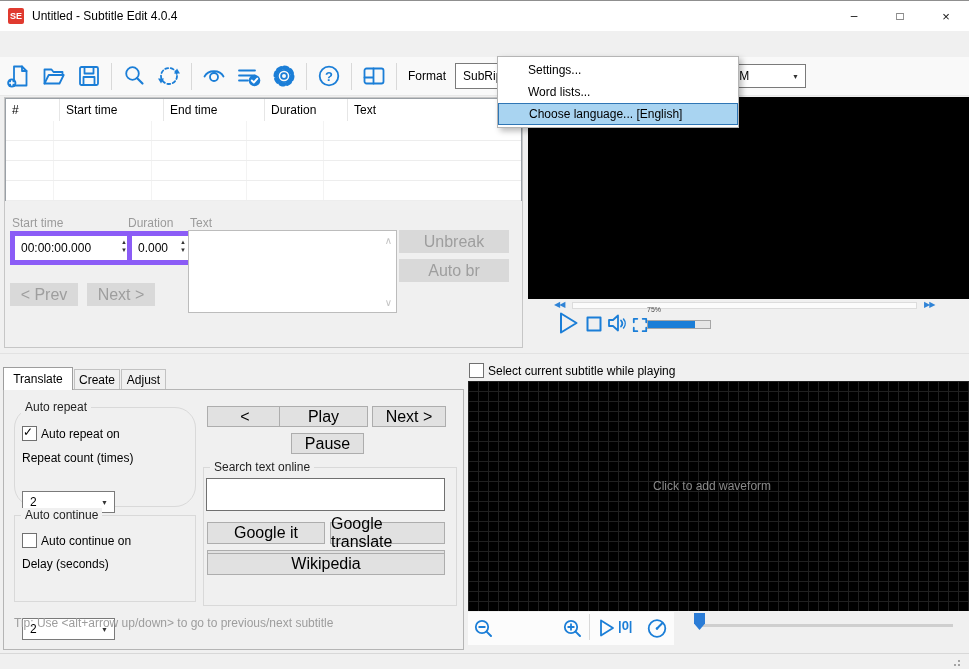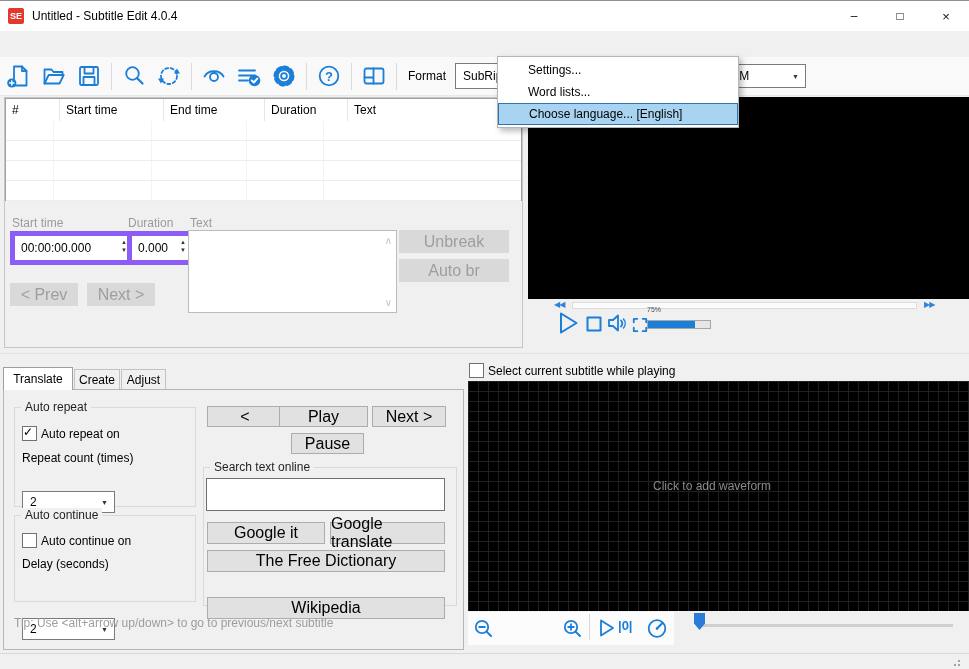--- a/index.html
+++ b/index.html
@@ -272,21 +272,21 @@
       <div class="volfill" style="width:75%;"></div>
     </div>
 
   <div class="abs splitline"></div>
 
   <div class="tab active">Translate</div>
   <div class="tab idle" style="left:74px;width:46px;">Create</div>
   <div class="tab idle" style="left:121px;width:45px;">Adjust</div>
   <div class="abs blpanel"></div>
 
-  <div class="group" style="left:14px;top:406px;width:180px;height:98px;">
+  <div class="group" style="left:14px;top:406px;width:180px;height:98px;border-radius:21px;">
     <span class="group-label">Auto repeat</span>
   </div>
   <span class="cb" style="left:22px;top:425px;"><span>✓</span></span>
   <span class="cblabel" style="left:41px;top:426px;">Auto repeat on</span>
   <span class="cblabel" style="left:22px;top:450px;">Repeat count (times)</span>
   <span class="combo abs" style="left:22px;top:466px;width:93px;height:22px;">
     <span>2</span>
     <span class="arrow">▼</span>
   </span>
 
@@ -306,21 +306,21 @@
   <div class="abs btn" style="left:372px;top:405px;width:74px;height:21px;">Next &gt;</div>
   <div class="abs btn" style="left:291px;top:432px;width:73px;height:21px;">Pause</div>
 
   <div class="group" style="left:203px;top:466px;width:252px;height:137px;">
     <span class="group-label">Search text online</span>
   </div>
   <input class="abs searchinput" value="" style="">
   <div class="abs btn" style="left:207px;top:521px;width:118px;height:22px;">Google it</div>
   <div class="abs btn" style="left:330px;top:521px;width:115px;height:22px;">Google translate</div>
   <div class="abs btn" style="left:207px;top:549px;width:238px;height:22px;">The Free Dictionary</div>
-  <div class="abs btn" style="left:207px;top:596px;width:238px;height:22px;">Wikipedia</div>
+  <div class="abs btn" style="left:207px;top:552px;width:238px;height:22px;">Wikipedia</div>
   <span class="tip">Tip: Use &lt;alt+arrow up/down&gt; to go to previous/next subtitle</span>
 
   <span class="cb" style="left:469px;top:362px;"></span>
   <span class="cblabel" style="left:488px;top:363px;">Select current subtitle while playing</span>
 
   <div class="abs waveform">
     <span class="waveplaceholder">Click to add waveform</span>
   </div>
 
   <div class="abs wavestrip"></div>

